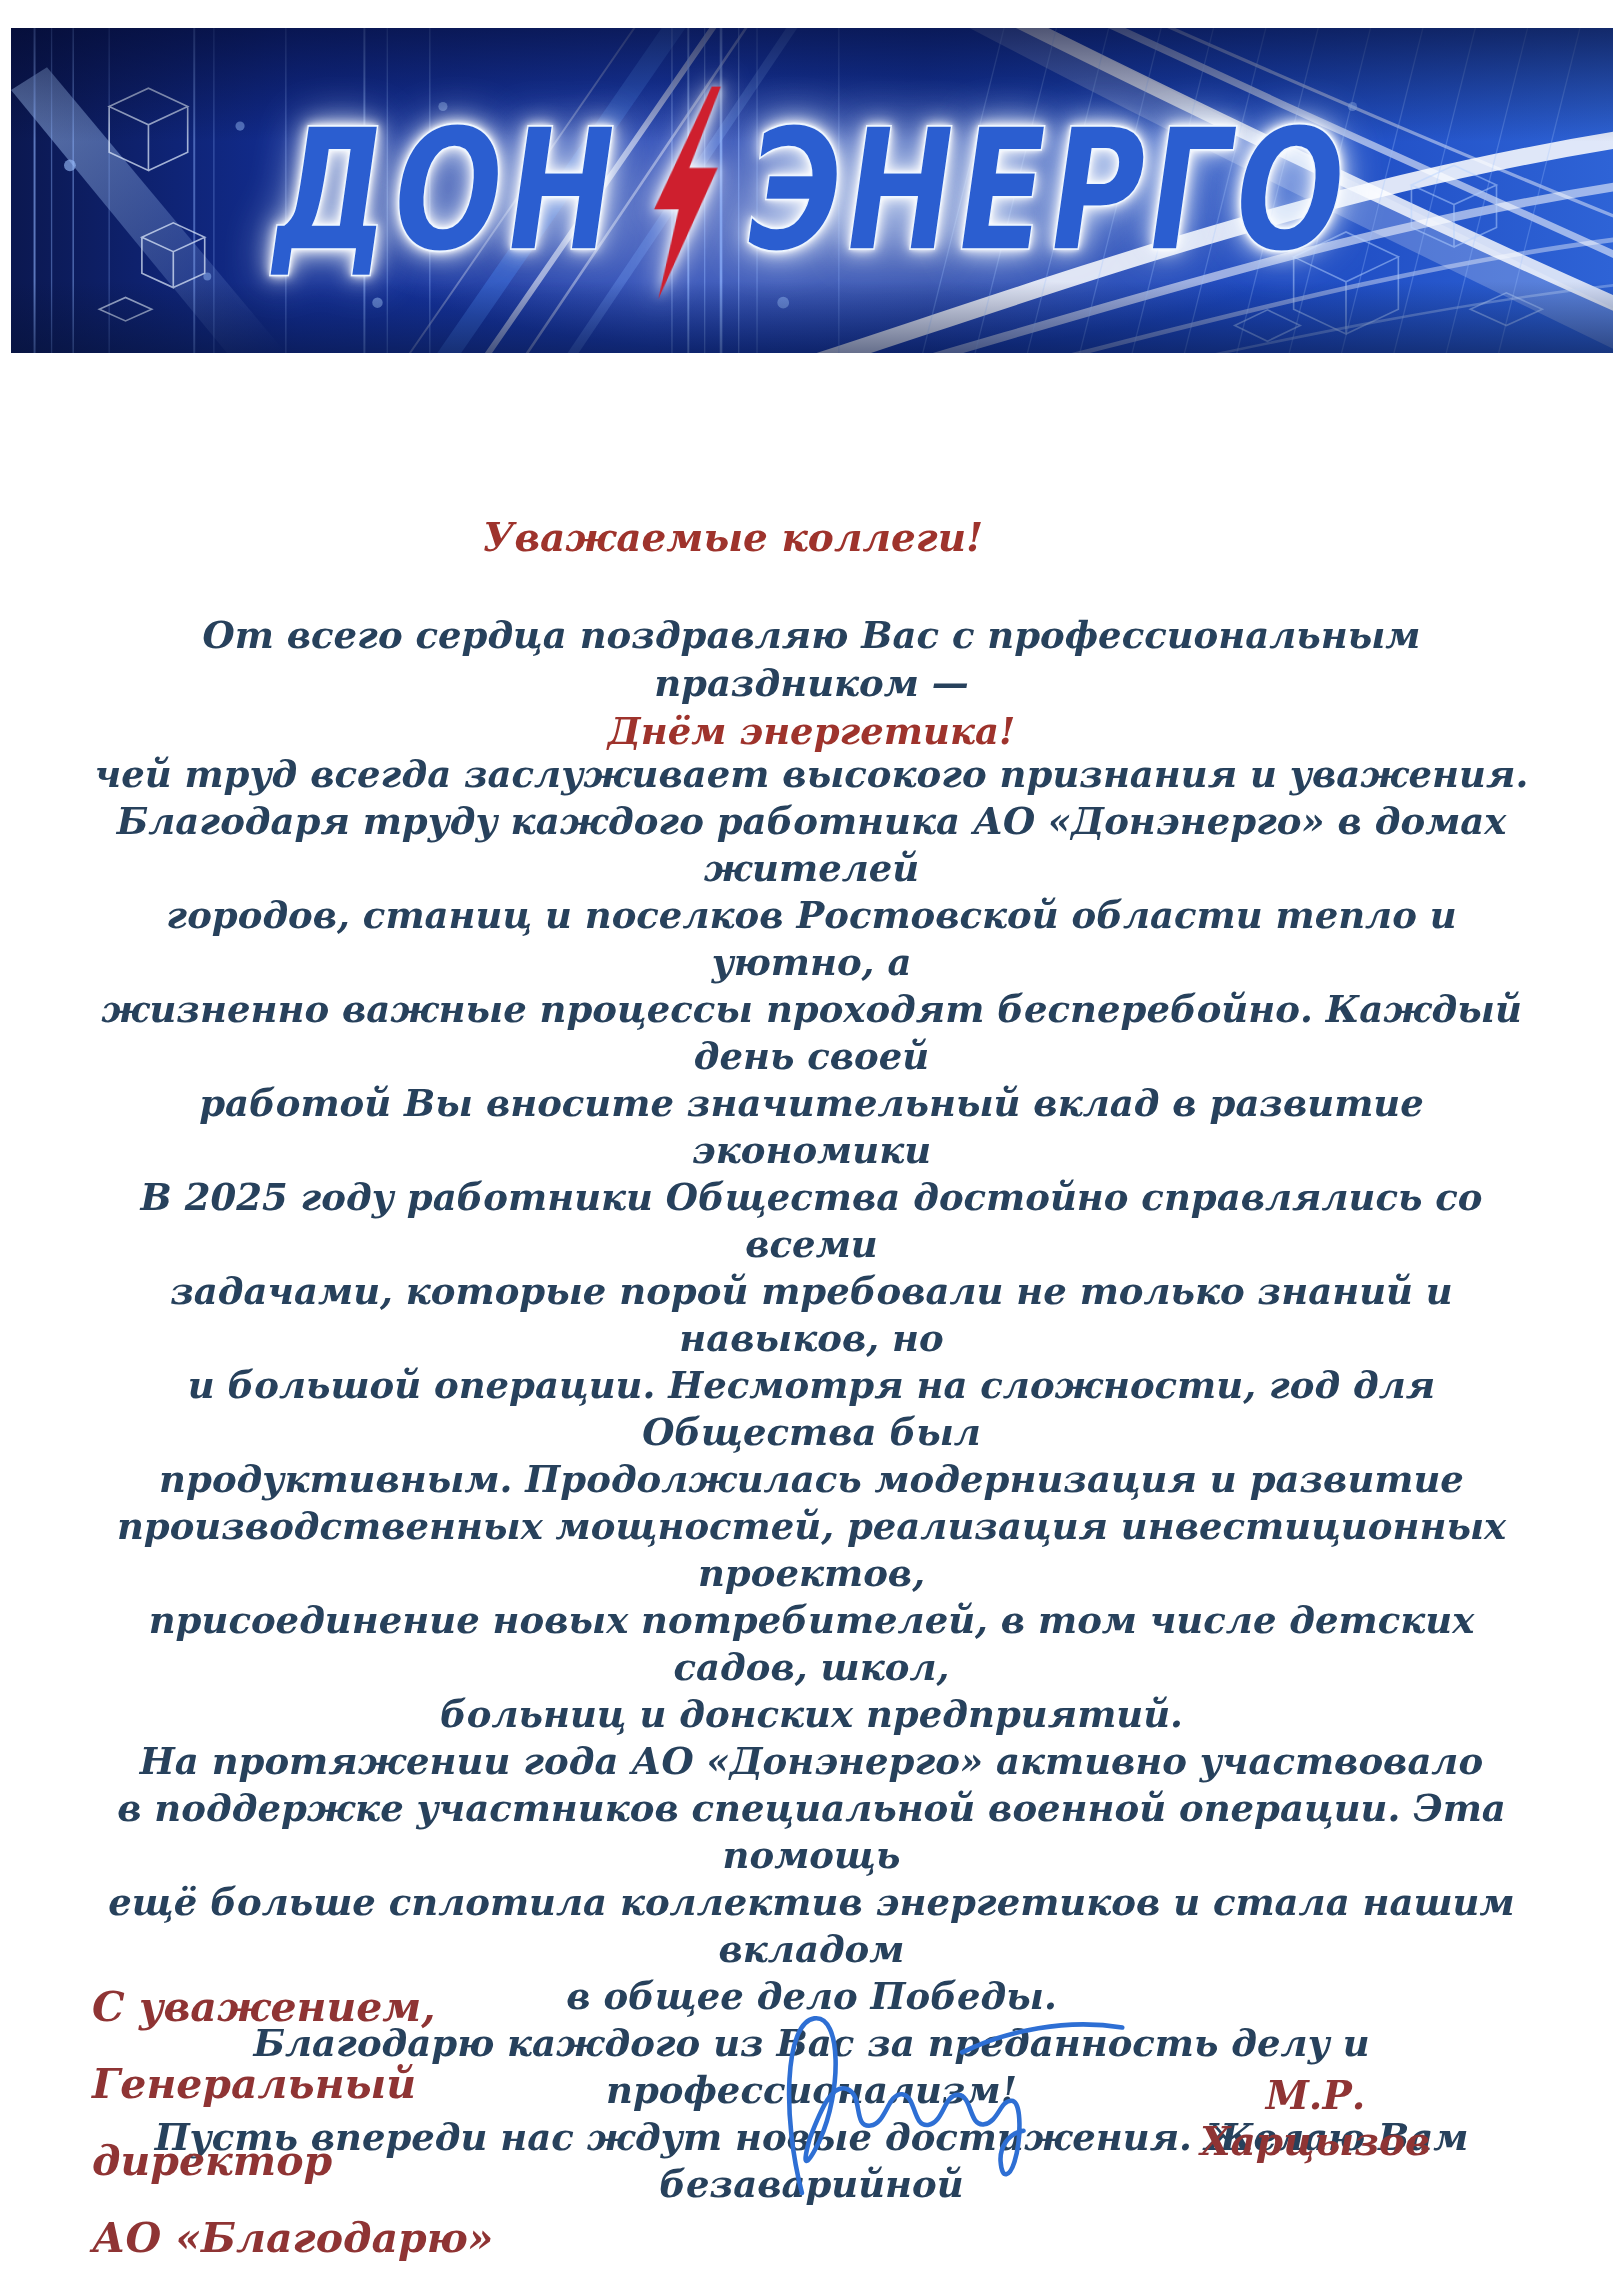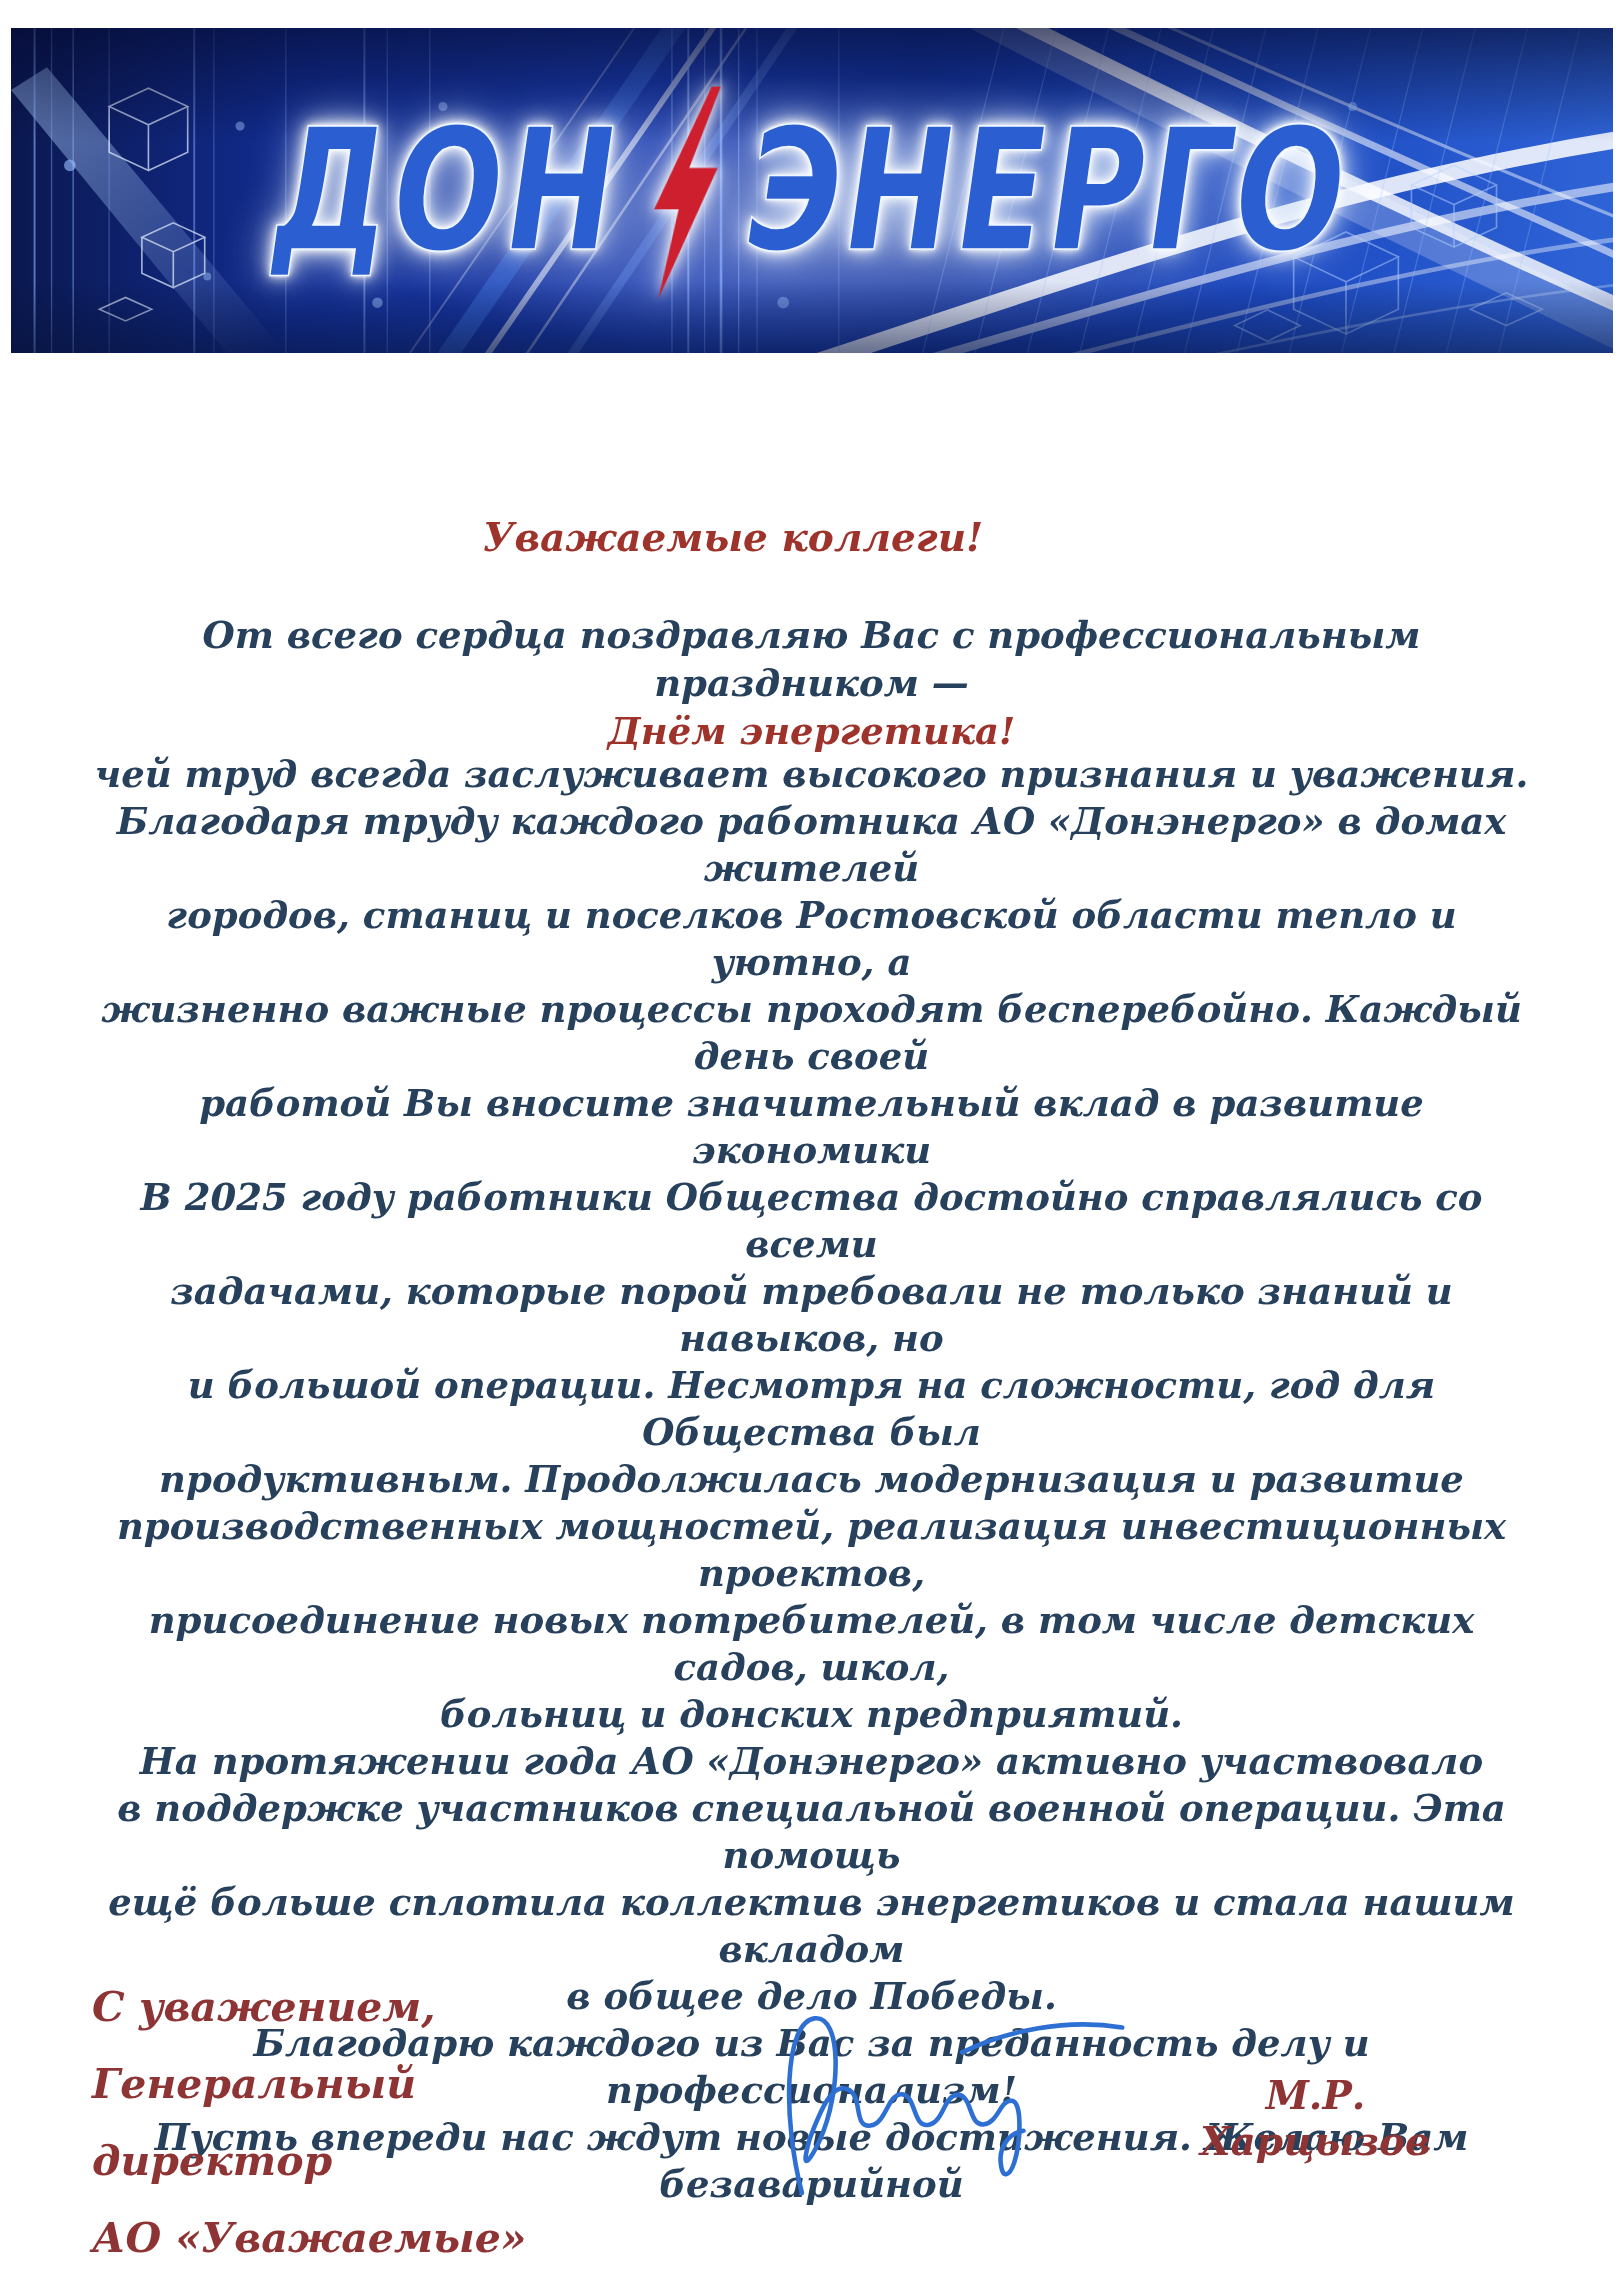--- a/index.html
+++ b/index.html
@@ -186,21 +186,21 @@
     <div>в поддержке участников специальной военной операции. Эта помощь</div>
     <div>ещё больше сплотила коллектив энергетиков и стала нашим вкладом</div>
     <div>в общее дело Победы.</div>
     <div>Благодарю каждого из Вас за преданность делу и профессионализм!</div>
     <div>Пусть впереди нас ждут новые достижения. Желаю Вам безаварийной</div>
   </div>
 
 <div class="closing">
     <div>С уважением,</div>
     <div>Генеральный директор</div>
-    <div>АО «Уважаемые»</div>
+    <div>АО «Благодарю»</div>
   </div>
 
 <svg class="sig-stroke" viewBox="0 0 620 335">
   <g fill="none" stroke-linecap="round" stroke-linejoin="round" stroke="#2e6fd4" stroke-width="7">
     <path d="M85,315 C55,200 58,55 104,48 C146,42 146,160 112,235 C96,268 82,285 97,232
              C116,182 132,148 154,156 C180,166 162,215 190,212 C214,209 216,163 238,164
              C260,166 254,214 278,211 C302,208 302,164 324,165 C346,166 340,214 364,210
              C386,206 388,173 406,174 C422,175 420,235 410,268 C403,290 391,295 389,268
              C387,246 400,224 424,220"></path>
     <path d="M330,100 C400,66 490,48 575,62"></path>

